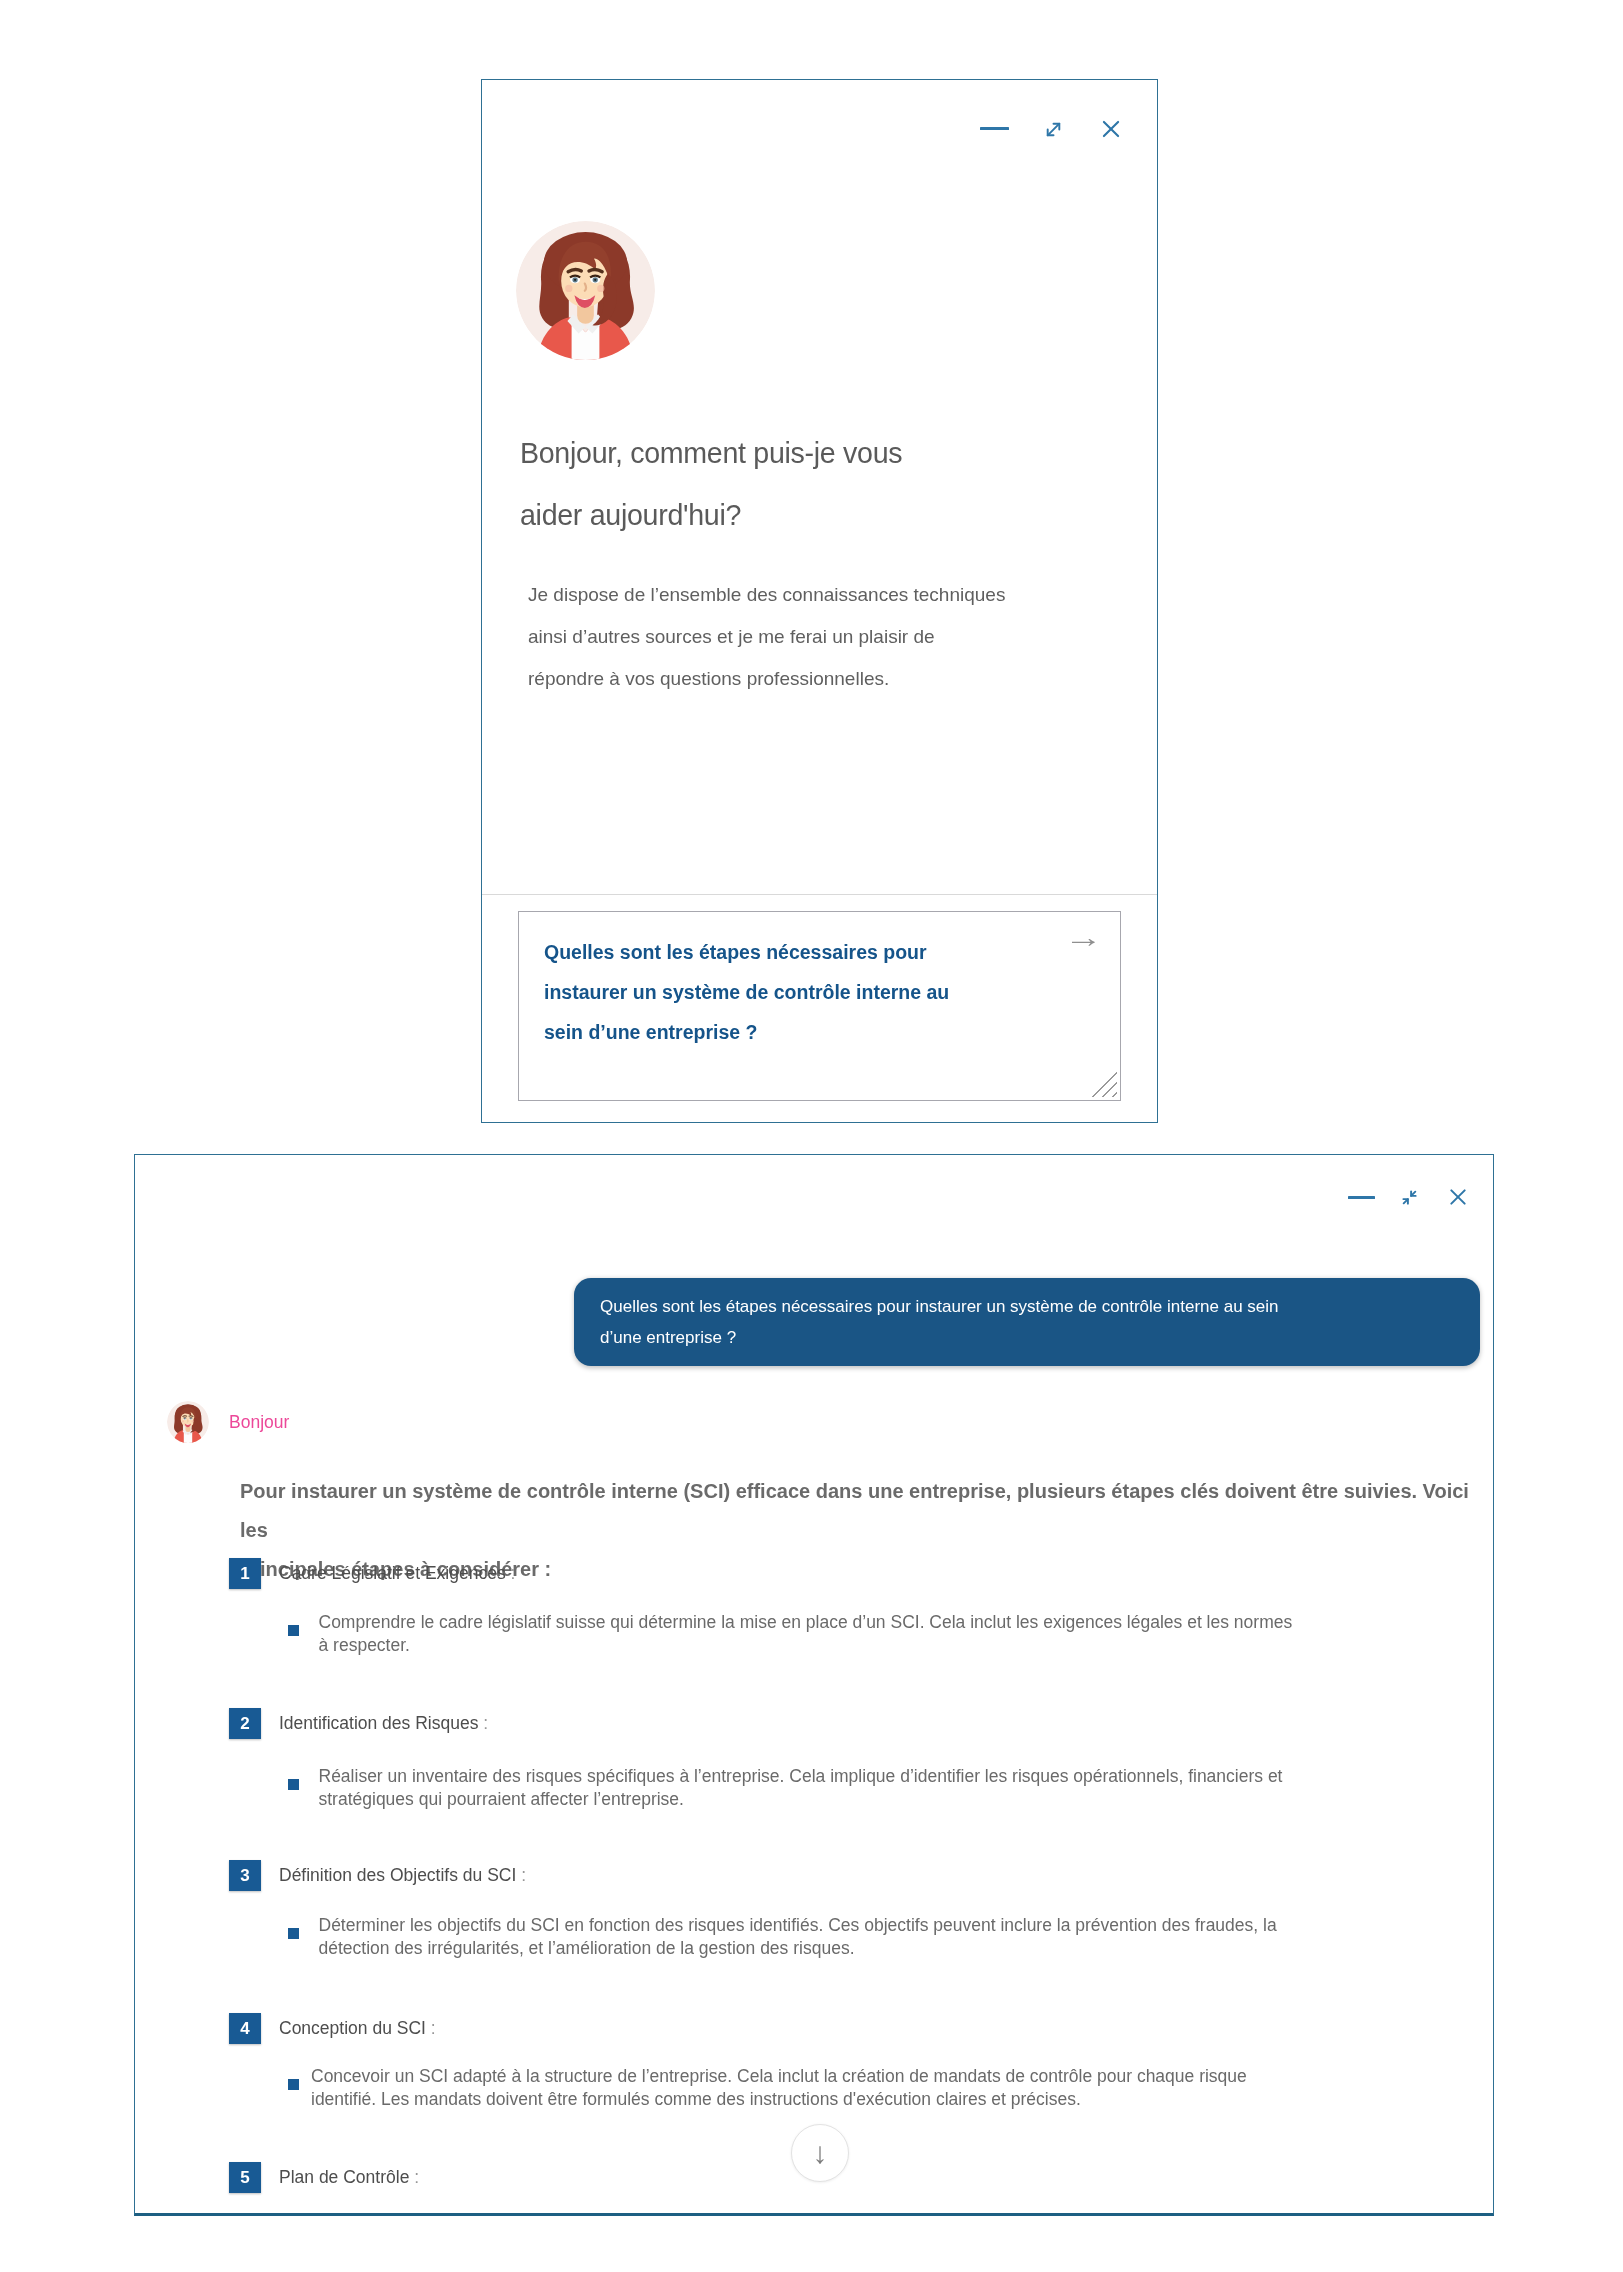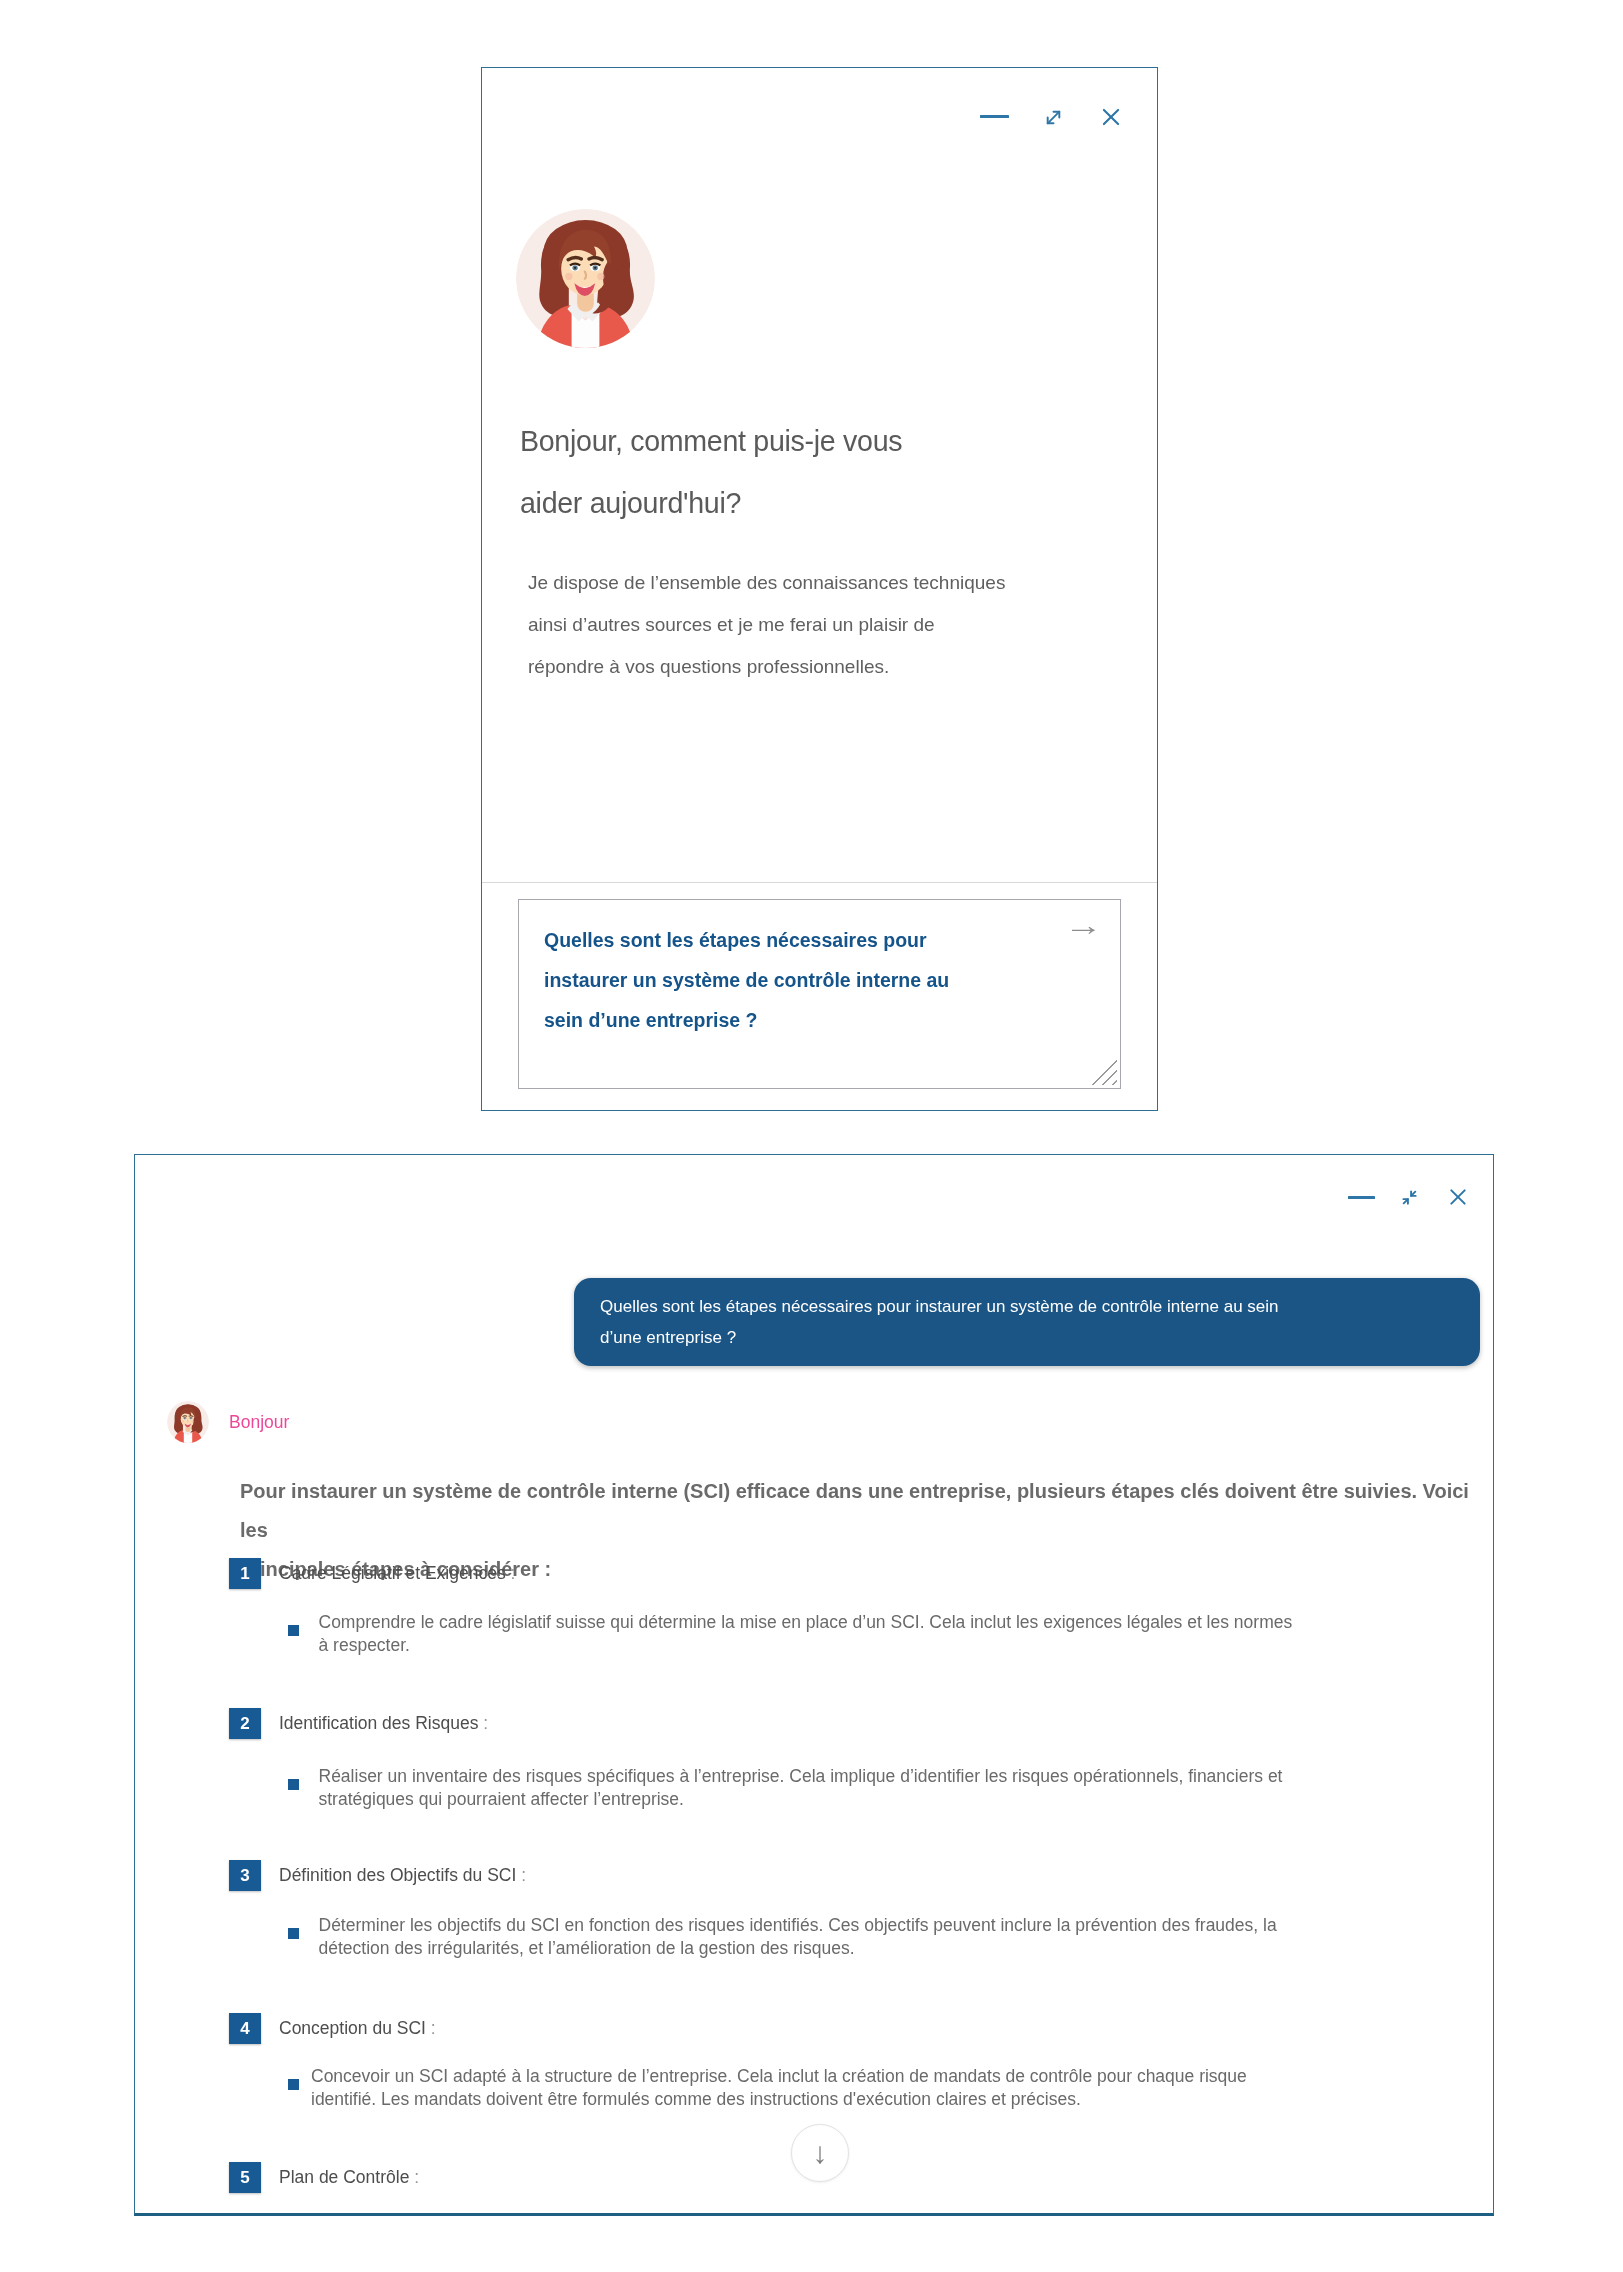--- a/index.html
+++ b/index.html
@@ -3,21 +3,21 @@
 <meta charset="utf-8">
 <title></title>
 <style>
   html,body{margin:0;padding:0;}
   body{
     width:1623px;height:2273px;position:relative;background:#ffffff;
     font-family:"Liberation Sans", sans-serif;color:#5f5f5f;
     -webkit-font-smoothing:antialiased;
   }
   .win{position:absolute;background:#fff;border:1.9px solid #2e7093;box-sizing:border-box;}
-  .top-win{left:481px;top:67px;width:677px;height:1044px;}
+  .top-win{left:481px;top:79px;width:677px;height:1044px;}
   .bottom-win{left:134px;top:1154px;width:1360px;height:1062px;border-bottom:3.2px solid #1d5f82;}
 
   .ctl{position:absolute;cursor:pointer;}
   .minbar{display:block;background:#2e76a8;border-radius:0.6px;}
   .icon-svg{display:block;}
   .icon-svg path{stroke:#2e76a8;stroke-width:3;fill:none;stroke-linecap:round;stroke-linejoin:round;}
 
   .pre{white-space:pre-line;}
 
   

